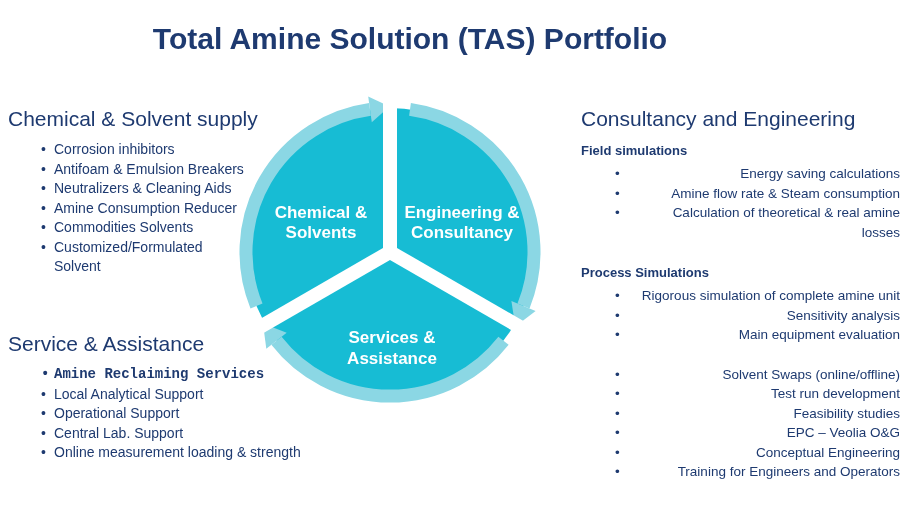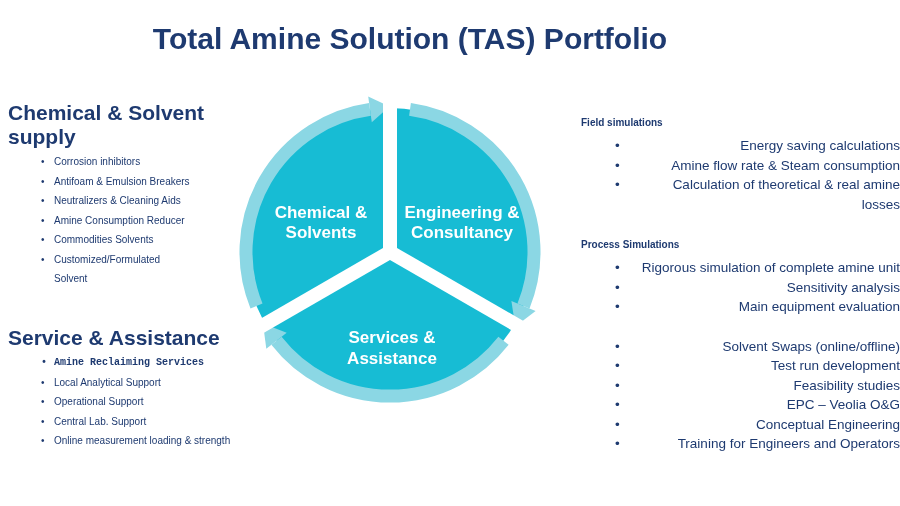--- a/index.html
+++ b/index.html
@@ -22,39 +22,39 @@
     font-weight: bold;
     letter-spacing: 0px;
     color: var(--c-navy, #1e3a70);
   }
   .section { position: absolute; }
   .sec-chemical  { left: 8px;  top: 101px; width: 260px; }
   .sec-service   { left: 8px;  top: 326px; width: 340px; }
   .sec-consult   { left: 581px; top: 101px; width: 319px; }
   .section-heading {
     font-size: 21px;
-    font-weight: bold;
-    line-height: 24px;
+    font-weight: normal;
+    line-height: 36px;
     color: var(--c-navy, #1e3a70);
   }
   .sub-heading {
-    font-size: 10px;
+    font-size: 13px;
     font-weight: bold;
     line-height: 21px;
-    margin-top: 11px;
+    margin-top: 3px;
     color: var(--c-navy, #1e3a70);
   }
   .group { margin-top: 0; }
   .group + .group { margin-top: 20px; }
   ul.bullets { list-style: none; margin: 3px 0 0 33px; }
   .sec-consult ul.bullets { margin-left: 34px; text-align: right; }
   ul.bullets li {
     position: relative;
     padding-left: 13px;
-    font-size: 10px;
+    font-size: 14px;
     line-height: 19.5px;
     white-space: pre-line;
     color: var(--c-navy, #1e3a70);
   }
   .sec-consult ul.bullets li { font-size: 13.5px; padding-left: 11px; }
   ul.bullets li::before {
     content: "\2022";
     position: absolute;
     left: 0; top: 0;
   }
@@ -101,20 +101,21 @@
     <ul class="bullets">
       <li class="bold-item">Amine Reclaiming Services</li>
       <li>Local Analytical Support</li>
       <li>Operational Support</li>
       <li>Central Lab. Support</li>
       <li>Online measurement loading &amp; strength</li>
     </ul>
   </div>
 
   <div class="section sec-consult">
+    <div class="section-heading">Consultancy and Engineering</div>
 
     <div class="group">
       <div class="sub-heading">Field simulations</div>
       <ul class="bullets">
         <li>Energy saving calculations</li>
         <li>Amine flow rate &amp; Steam consumption</li>
         <li>Calculation of theoretical &amp; real amine
 losses</li>
       </ul>
     </div>

